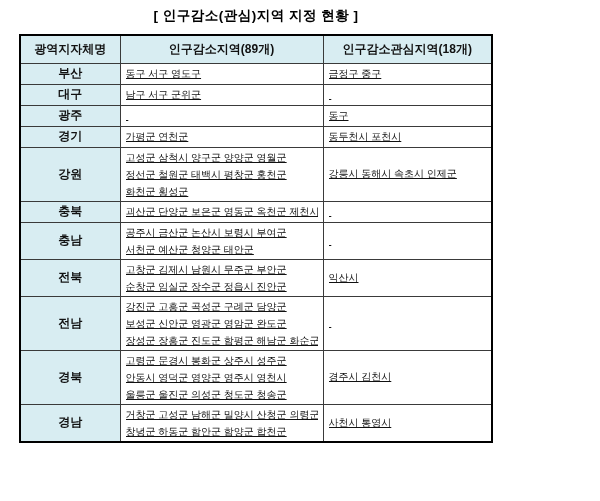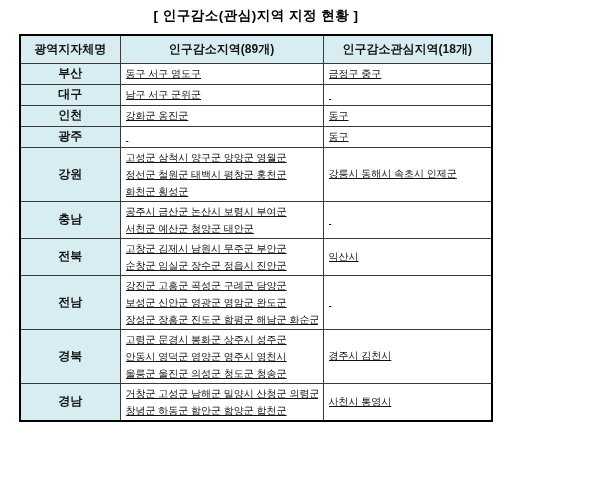--- a/index.html
+++ b/index.html
@@ -87,46 +87,55 @@
         <tr>
           <td class="region">대구</td>
           <td class="list single">
             <div class="line">남구 서구 군위군</div>
           </td>
           <td class="list single">
             <div class="line">&nbsp;</div>
           </td>
         </tr>
         <tr>
-          <td class="region">인천</td>
+          <td class="region">광주</td>
           <td class="list single">
-            <div class="line">강화군 옹진군</div>
+            <div class="line">&nbsp;</div>
           </td>
           <td class="list single">
             <div class="line">동구</div>
           </td>
         </tr>
         <tr>
-          <td class="region">광주</td>
+          <td class="region">경기</td>
           <td class="list single">
-            <div class="line">&nbsp;</div>
+            <div class="line">가평군 연천군</div>
           </td>
           <td class="list single">
-            <div class="line">동구</div>
+            <div class="line">동두천시 포천시</div>
           </td>
         </tr>
         <tr>
           <td class="region">강원</td>
           <td class="list">
             <div class="line">고성군 삼척시 양구군 양양군 영월군</div>
             <div class="line">정선군 철원군 태백시 평창군 홍천군</div>
             <div class="line">화천군 횡성군</div>
           </td>
           <td class="list single">
             <div class="line">강릉시 동해시 속초시 인제군</div>
+          </td>
+        </tr>
+        <tr>
+          <td class="region">충북</td>
+          <td class="list single">
+            <div class="line">괴산군 단양군 보은군 영동군 옥천군 제천시</div>
+          </td>
+          <td class="list single">
+            <div class="line">&nbsp;</div>
           </td>
         </tr>
         <tr>
           <td class="region">충남</td>
           <td class="list">
             <div class="line">공주시 금산군 논산시 보령시 부여군</div>
             <div class="line">서천군 예산군 청양군 태안군</div>
           </td>
           <td class="list single">
             <div class="line">&nbsp;</div>

